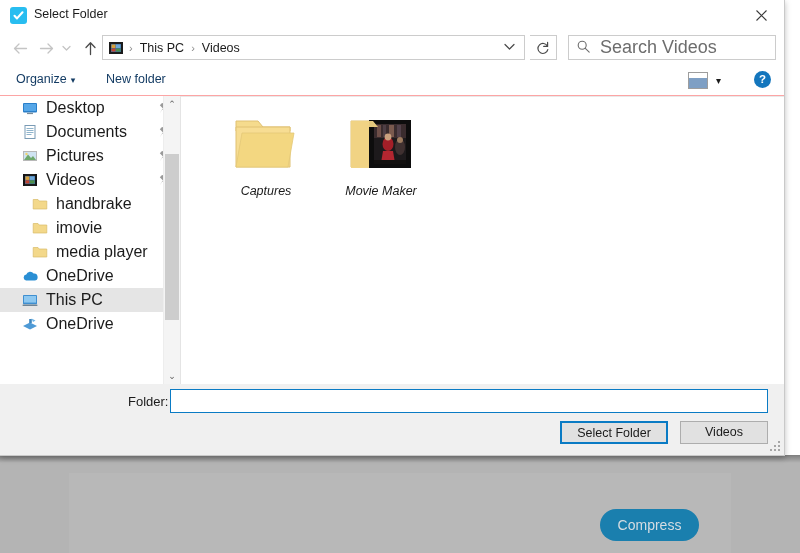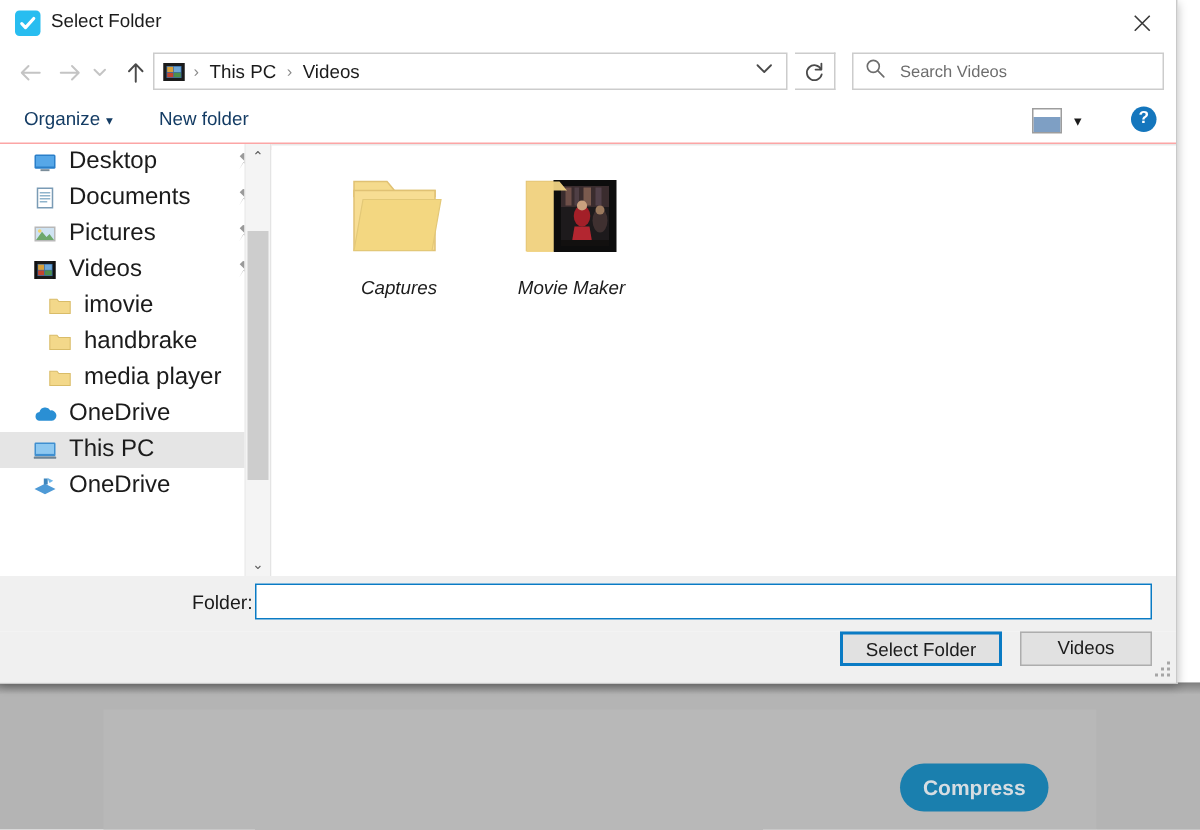--- a/index.html
+++ b/index.html
@@ -13,21 +13,21 @@
   
   #bg-app{position:absolute;left:0;top:0;width:800px;height:553px;background:#ffffff;}
   #bg-app .bg-strip{position:absolute;left:0;top:455px;width:800px;height:98px;background:#b4b4b4;}
   #bg-app .bg-shadow{position:absolute;left:0;top:455px;width:800px;height:8px;
     background:linear-gradient(to bottom,rgba(0,0,0,.30),rgba(0,0,0,0));}
   #bg-app .bg-panel{position:absolute;left:69px;top:473px;width:662px;height:80px;background:#b8b8b8;}
   #bg-app .bg-panel-r{position:absolute;left:731px;top:473px;width:69px;height:80px;background:#b4b4b4;}
   #compress-btn{
     position:absolute;left:600px;top:509px;width:99px;height:32px;border-radius:16px;
     background:#1a7fae;color:#d6dde2;border:none;font-size:14px;
-    font-family:"Liberation Sans", sans-serif;cursor:pointer;line-height:32px;text-align:center;font-weight:bold;
+    font-family:"Liberation Sans", sans-serif;cursor:pointer;line-height:32px;text-align:center;
   }
 
   
   #dialog{
     position:absolute;left:0;top:0;width:784px;height:455px;
     background:#ffffff;border:1px solid #c9c9c9;border-top:none;border-left:none;
     box-shadow:0 2px 6px rgba(0,0,0,.25);
   }
 
   
@@ -52,21 +52,21 @@
   #crumb-icon{width:16px;height:16px;margin-left:5px;flex:none;position:relative;}
   .crumb{font-size:12.5px;color:#1b1b1b;padding:0 2px;cursor:pointer;}
   .crumb-sep{font-size:11px;color:#8a8a8a;padding:0 5px;}
   #addr-chev{margin-left:auto;margin-right:9px;color:#5a5a5a;font-size:10px;cursor:pointer;}
   #refresh-btn{position:absolute;left:530px;top:3px;width:27px;height:25px;border:1px solid #cccccc;
     border-left:none;box-sizing:border-box;background:#fff;display:flex;align-items:center;
     justify-content:center;cursor:pointer;color:#4c4c4c;font-size:14px;}
   #searchbox{position:absolute;left:568px;top:3px;width:208px;height:25px;border:1px solid #cccccc;
     background:#ffffff;box-sizing:border-box;display:flex;align-items:center;cursor:text;}
   #search-icon{margin-left:8px;margin-right:8px;flex:none;color:#6d6d6d;}
-  #search-input{border:none;outline:none;font-size:11px;color:#1b1b1b;width:150px;
+  #search-input{border:none;outline:none;font-size:18px;color:#1b1b1b;width:150px;
     font-family:"Liberation Sans", sans-serif;background:transparent;}
   #search-input::placeholder{color:#6d6d6d;}
 
   
   #cmdbar{height:31px;position:relative;border-bottom:5px solid #fca5a5;}
   .cmdtext{position:absolute;top:8px;font-size:12.5px;color:#143c64;cursor:pointer;}
   #cmd-organize{left:16px;}
   #cmd-organize .caret{font-size:9px;color:#143c64;margin-left:4px;}
   #cmd-newfolder{left:106px;}
   #view-icon{position:absolute;left:688px;top:8px;width:18px;height:15px;cursor:pointer;
@@ -272,27 +272,27 @@
               </svg></span>
             <span class="side-label">Videos</span>
             <span class="pin"><svg width="12" height="13" viewBox="0 0 12 13">
                 <path d="M7.4 1.2 L10.8 4.6 L9.2 6.2 L9.6 8.2 L7.4 10.4 L4.2 7.2 L1.6 11.6 L5.0 6.4 L1.8 3.2 L4.0 1.0 L6.0 1.4 Z" fill="#9a9a9a"></path>
               </svg></span>
           </div>
           <div class="side-item indent">
             <span class="side-ico"><svg width="16" height="16" viewBox="0 0 16 16">
                 <path d="M1.2 3.5 H6 L7.2 5 H14.8 V13 H1.2 Z" fill="#f3d88a" stroke="#d9bc68" stroke-width="0.7"></path>
               </svg></span>
+            <span class="side-label">handbrake</span>
+          </div>
+          <div class="side-item indent">
+            <span class="side-ico"><svg width="16" height="16" viewBox="0 0 16 16">
+                <path d="M1.2 3.5 H6 L7.2 5 H14.8 V13 H1.2 Z" fill="#f3d88a" stroke="#d9bc68" stroke-width="0.7"></path>
+              </svg></span>
             <span class="side-label">imovie</span>
-          </div>
-          <div class="side-item indent">
-            <span class="side-ico"><svg width="16" height="16" viewBox="0 0 16 16">
-                <path d="M1.2 3.5 H6 L7.2 5 H14.8 V13 H1.2 Z" fill="#f3d88a" stroke="#d9bc68" stroke-width="0.7"></path>
-              </svg></span>
-            <span class="side-label">handbrake</span>
           </div>
           <div class="side-item indent">
             <span class="side-ico"><svg width="16" height="16" viewBox="0 0 16 16">
                 <path d="M1.2 3.5 H6 L7.2 5 H14.8 V13 H1.2 Z" fill="#f3d88a" stroke="#d9bc68" stroke-width="0.7"></path>
               </svg></span>
             <span class="side-label">media player</span>
           </div>
           <div class="side-item">
             <span class="side-ico"><svg width="16" height="16" viewBox="0 0 16 16">
                 <path d="M4 12.5 A3 3 0 0 1 4.3 6.6 A4 4 0 0 1 11.6 5.6 A3.4 3.4 0 0 1 12.6 12.5 Z" fill="#2a8fd4"></path>

